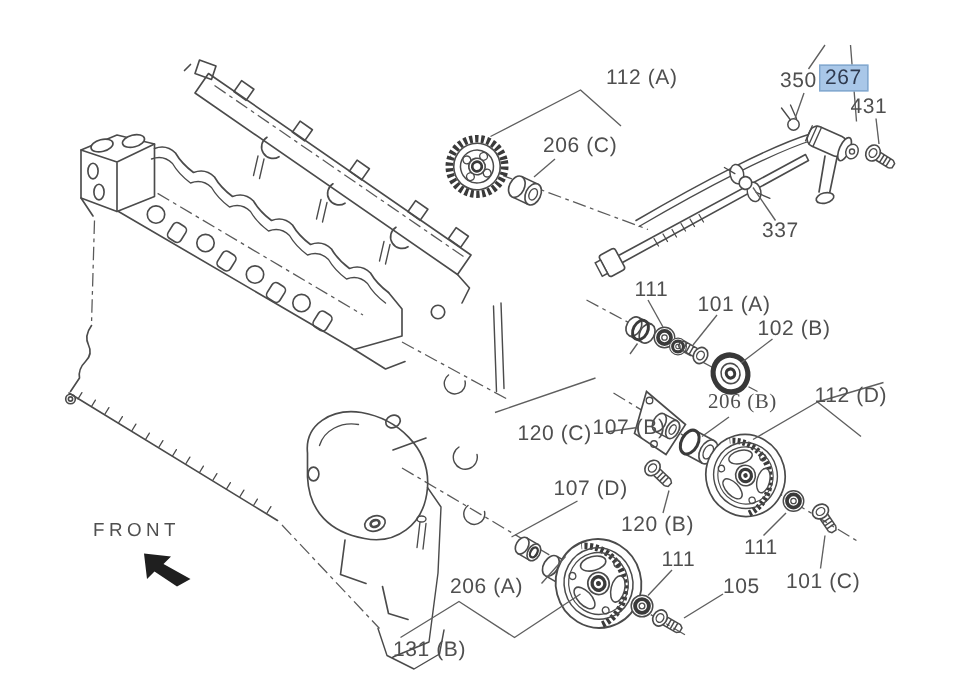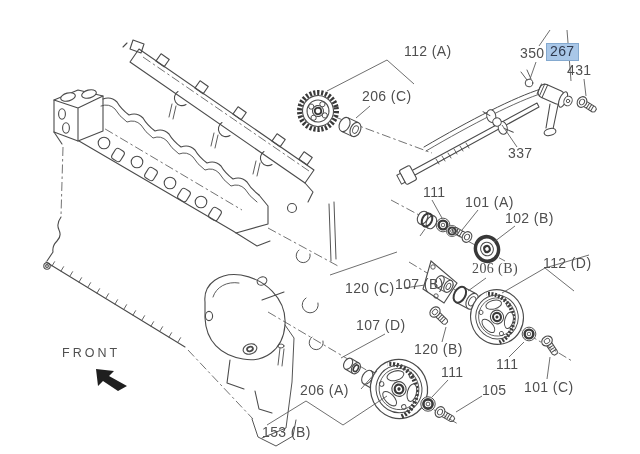--- a/index.html
+++ b/index.html
@@ -298,22 +298,22 @@
       <span class="plabel" style="left: 404px; top: 44px;">112 (A)</span>
       <span class="plabel" style="left: 362px; top: 89px;">206 (C)</span>
       <span class="plabel" style="left: 508px; top: 146px;">337</span>
       <span class="plabel" style="left: 423px; top: 185px;">111</span>
       <span class="plabel" style="left: 465px; top: 195px;">101 (A)</span>
       <span class="plabel" style="left: 505px; top: 211px;">102 (B)</span>
       <span class="plabel" style="left: 395px; top: 237px; margin-top: 40px;">107 (B)</span>
       <span class="plabel" style="left: 543px; top: 238px; margin-top: 18px;">112 (D)</span>
       <span class="plabel" style="left: 472px; top: 262px; font-family: Liberation Serif, serif;">206 (B)</span>
       <span class="plabel" style="left: 345px; top: 281px;">120 (C)</span>
-      <span class="plabel" style="left: 356px; top: 318px;">107 (D)</span>
+      <span class="plabel" style="left: 369px; top: 318px;">107 (D)</span>
       <span class="plabel" style="left: 414px; top: 342px;">120 (B)</span>
       <span class="plabel" style="left: 300px; top: 383px;">206 (A)</span>
-      <span class="plabel" style="left: 262px; top: 425px;">153 (B)</span>
+      <span class="plabel" style="left: 262px; top: 425px;">131 (B)</span>
       <span class="plabel" style="left: 441px; top: 365px;">111</span>
       <span class="plabel" style="left: 482px; top: 383px;">105</span>
       <span class="plabel" style="left: 496px; top: 357px;">111</span>
       <span class="plabel" style="left: 524px; top: 380px;">101 (C)</span>
     </div>
 </div>
 
 </body></html>

